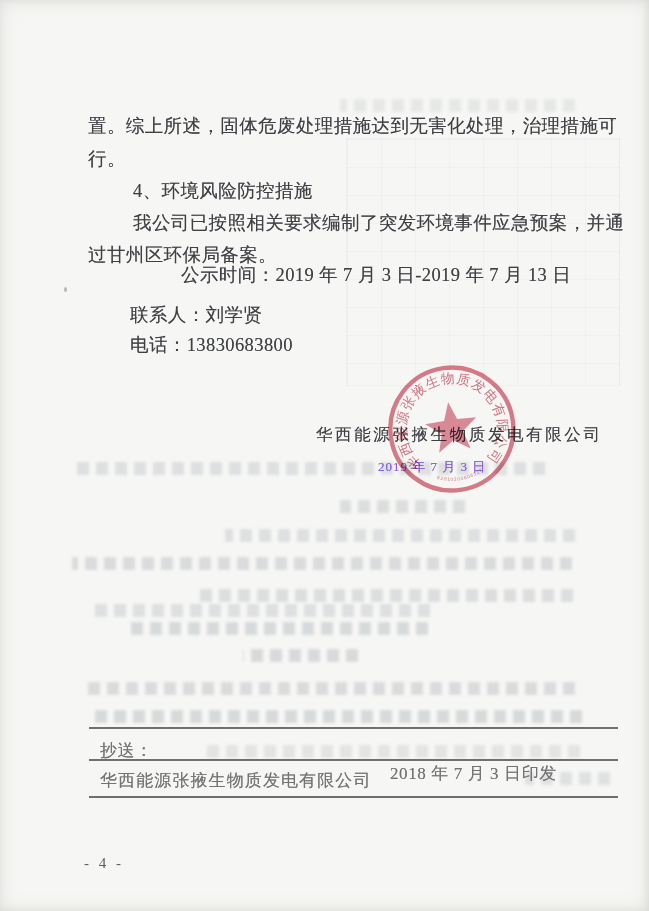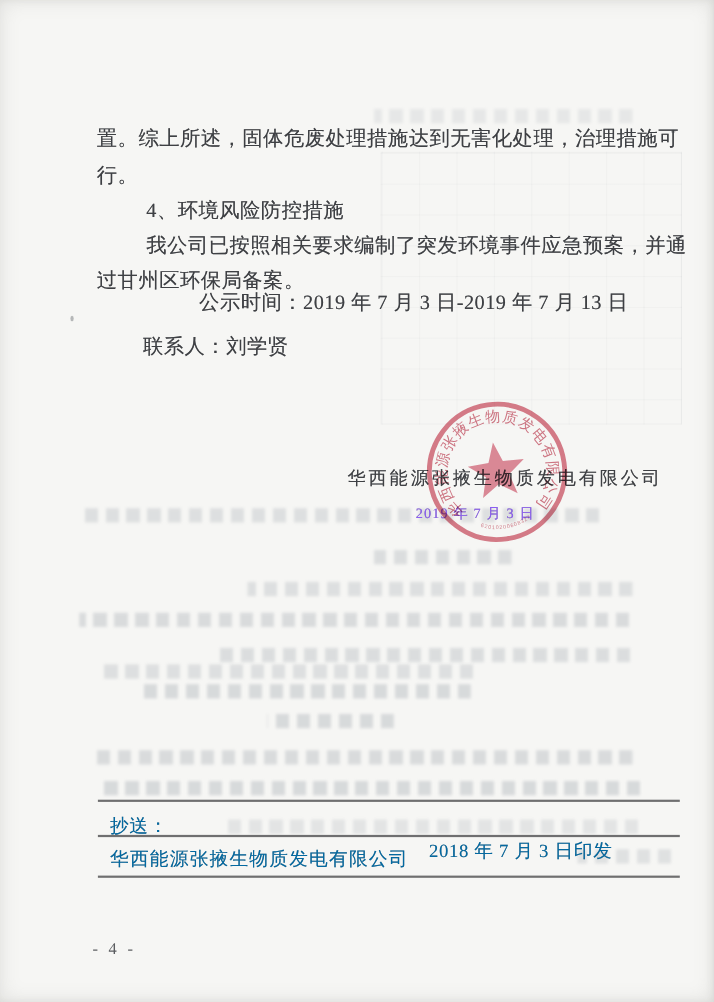--- a/index.html
+++ b/index.html
@@ -32,21 +32,21 @@
   }
   
   .seal{
     position:absolute;left:384px;top:362px;width:136px;height:136px;
     mix-blend-mode:multiply;opacity:.88;
     transform:rotate(-8deg);
   }
   
   .rule{position:absolute;left:89px;width:529px;height:1.7px;background:#4d4d4f;opacity:.8;}
   .footer-text{
-    position:absolute;font-size:17px;color:#0369a1;white-space:nowrap;
+    position:absolute;font-size:17px;color:#737373;white-space:nowrap;
     letter-spacing:.6px;text-shadow:0 0 .5px rgba(70,70,72,.5);
   }
   .page-num{
     position:absolute;left:84px;top:855px;
     font-size:15px;color:#5b5d60;letter-spacing:3px;
   }
   
   .bleed{
     position:absolute;height:13px;
     background:repeating-linear-gradient(90deg, #99a0a8 0 12px, transparent 12px 19px);
@@ -87,20 +87,21 @@
   <div class="speck" style="left:64px;top:287px;width:3px;height:5px;"></div>
   <div class="speck" style="left:610px;top:118px;width:4px;height:3px;"></div>
 
   <div class="line" style="left:88px;top:113px;">置。综上所述，固体危废处理措施达到无害化处理，治理措施可</div>
   <div class="line" style="left:88px;top:146px;">行。</div>
   <div class="line" style="left:133px;top:178px;">4、环境风险防控措施</div>
   <div class="line" style="left:133px;top:210px;">我公司已按照相关要求编制了突发环境事件应急预案，并通</div>
   <div class="line" style="left:88px;top:242px;">过甘州区环保局备案。</div>
   <div class="line" style="left:133px;top:262px;margin-left:48px;">公示时间：2019 年 7 月 3 日-2019 年 7 月 13 日</div>
   <div class="line" style="left:130px;top:302px;font-family:Liberation Mono, monospace;">联系人：刘学贤</div>
+  <div class="line" style="left:130px;top:332px;">电话：13830683800</div>
 
   <div class="sig-company">华西能源张掖生物质发电有限公司</div>
   <div class="sig-date">2019 年 7 月 3 日</div>
 
   <svg class="seal" viewBox="0 0 136 136">
     <circle cx="68" cy="67" r="61.5" fill="none" stroke="#cc4a5e" stroke-width="4.4" opacity=".82"></circle>
     <polygon points="68,40 74.6,57.9 93.7,58.7 78.7,70.5 83.9,88.8 68,78.3 52.1,88.8 57.3,70.5 42.3,58.7 61.4,57.9" fill="#d4596e" opacity=".78"></polygon>
     <defs>
       <path id="sealTextArc" d="M 35.5 99.5 A 46 46 0 1 1 100.5 99.5" fill="none"></path>
       <path id="sealSerialArc" d="M 43.6 112.9 A 52 52 0 0 0 92.4 112.9" fill="none"></path>

